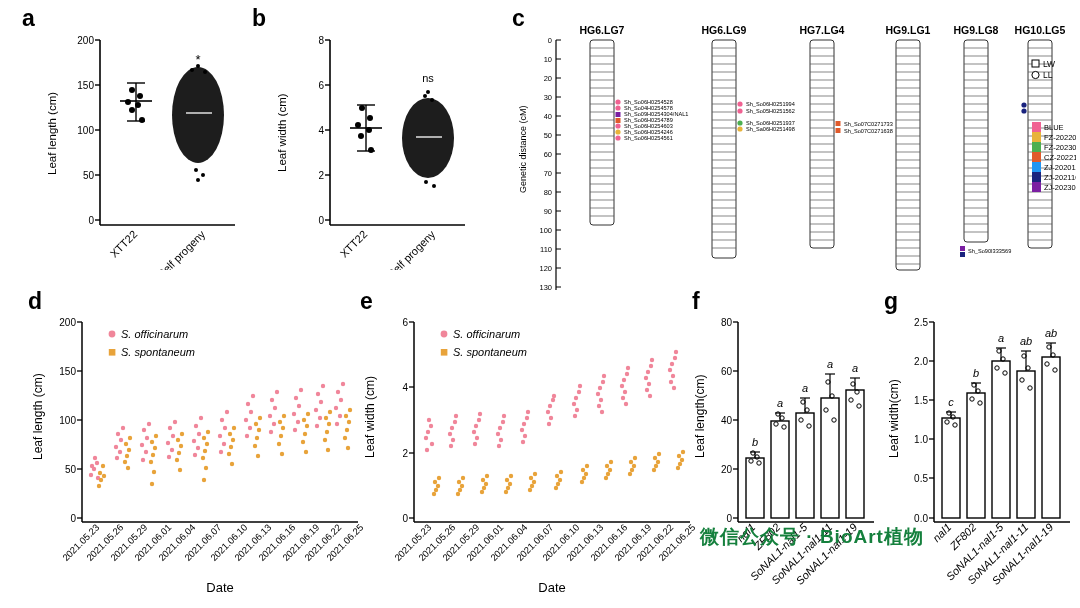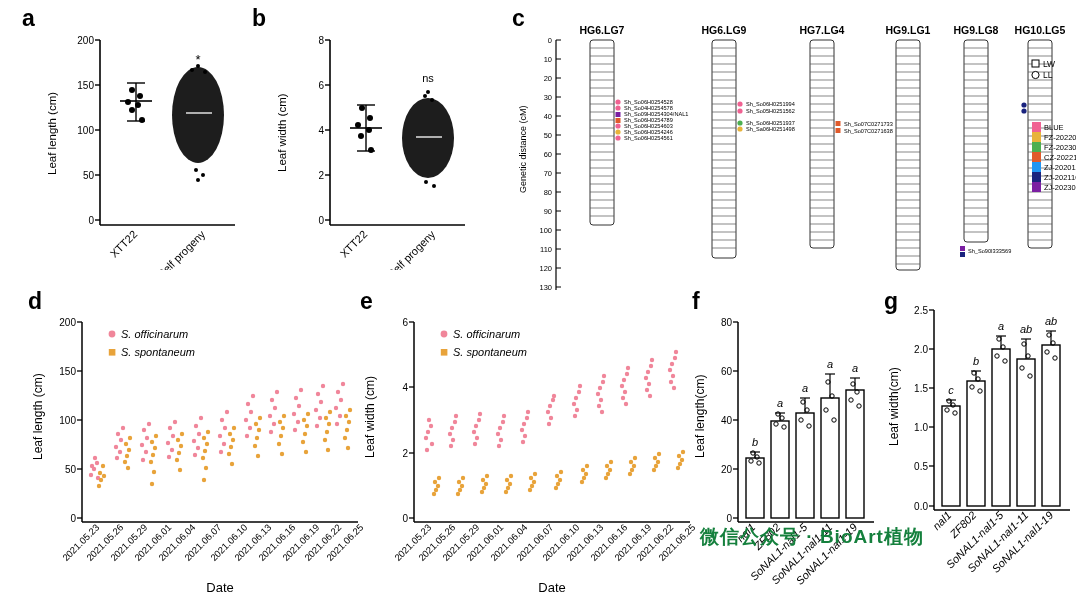--- a/index.html
+++ b/index.html
@@ -966,21 +966,21 @@
     <text transform="translate(70,228) rotate(-45)" text-anchor="end">nal1</text>
     <text transform="translate(95,228) rotate(-45)" text-anchor="end">ZF802</text>
     <text transform="translate(122,228) rotate(-45)" text-anchor="end">SoNAL1-nal1-5</text>
     <text transform="translate(147,228) rotate(-45)" text-anchor="end">SoNAL1-nal1-11</text>
     <text transform="translate(172,228) rotate(-45)" text-anchor="end">SoNAL1-nal1-19</text>
   </g>
 </svg>
 </div>
 
 <div class="panel-letter" style="left:884px;top:288px;">g</div>
-<div style="position:absolute;left:878px;top:288px;">
+<div style="position:absolute;left:878px;top:300px;">
 <svg width="200" height="300" viewBox="0 0 200 300">
   <line x1="56" y1="22" x2="56" y2="222" stroke="#000" stroke-width="1.5"></line>
   <line x1="56" y1="222" x2="192" y2="222" stroke="#000" stroke-width="1.5"></line>
   <g font-size="10" text-anchor="end" fill="#000">
     <text x="50" y="26">2.5</text>
         <text x="50" y="65">2.0</text>
         <text x="50" y="104">1.5</text>
     <text x="50" y="143">1.0</text>
         <text x="50" y="182">0.5</text>
         <text x="50" y="222">0.0</text>

